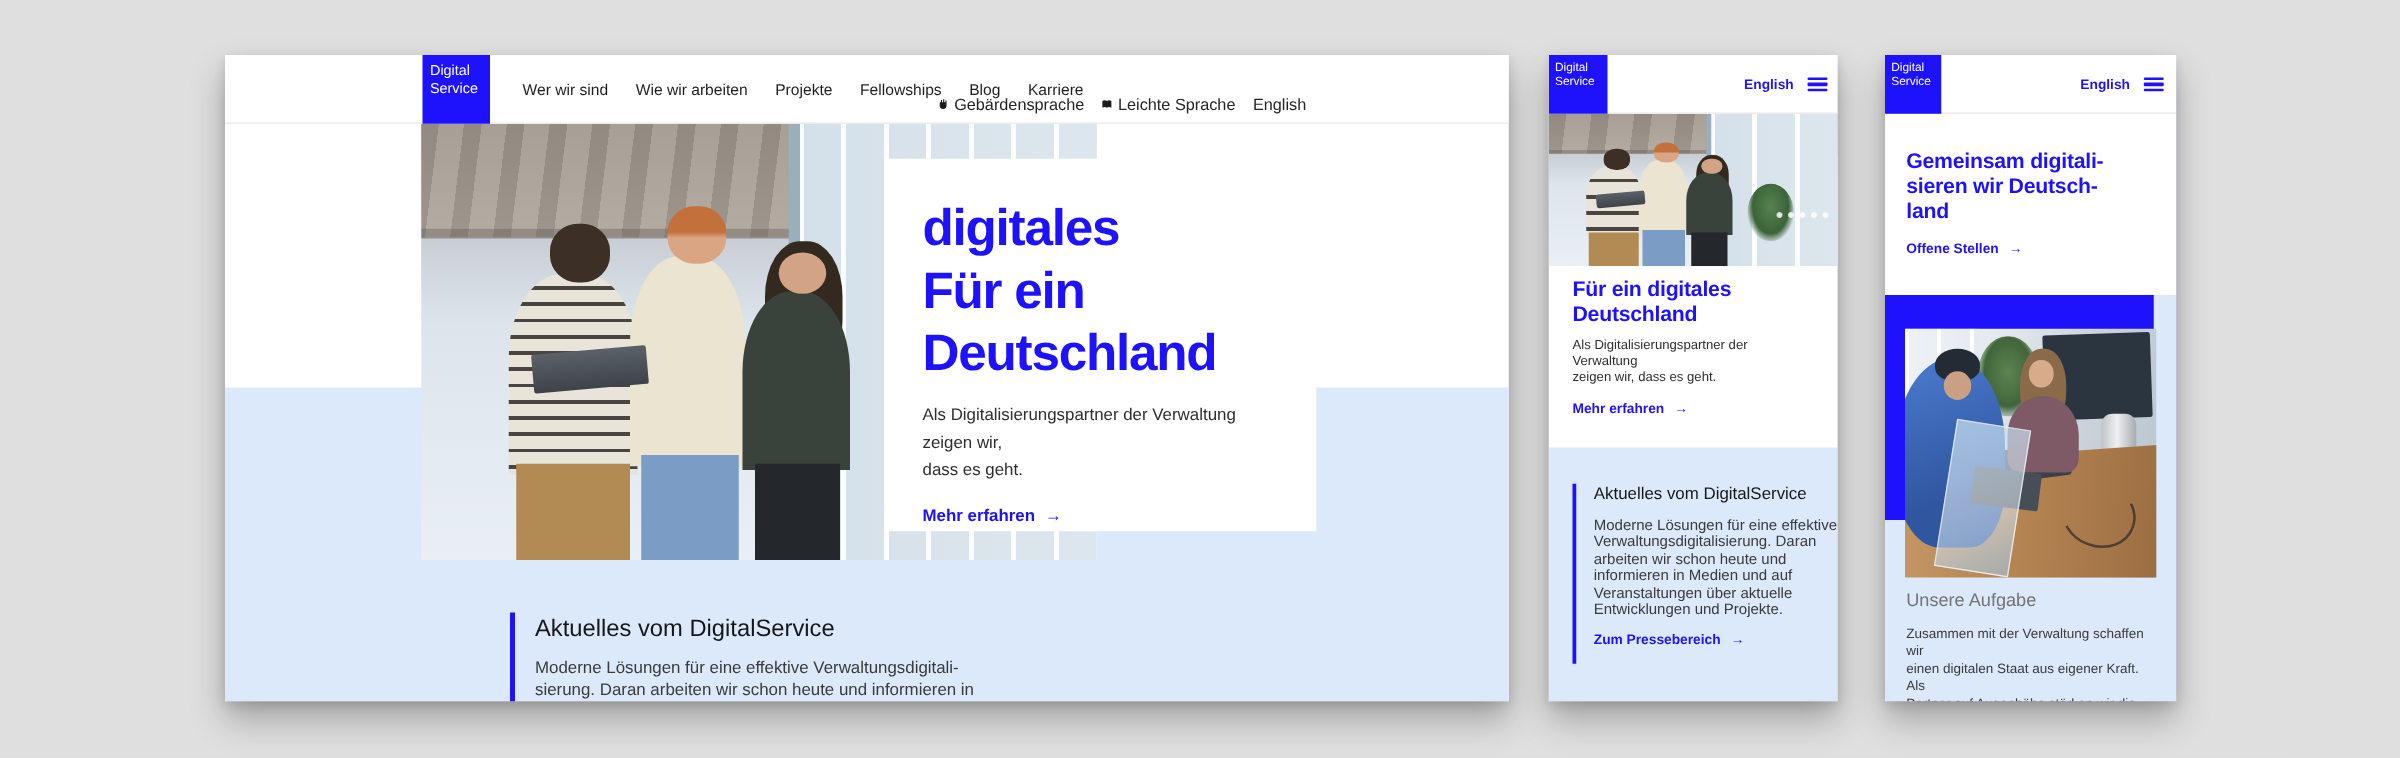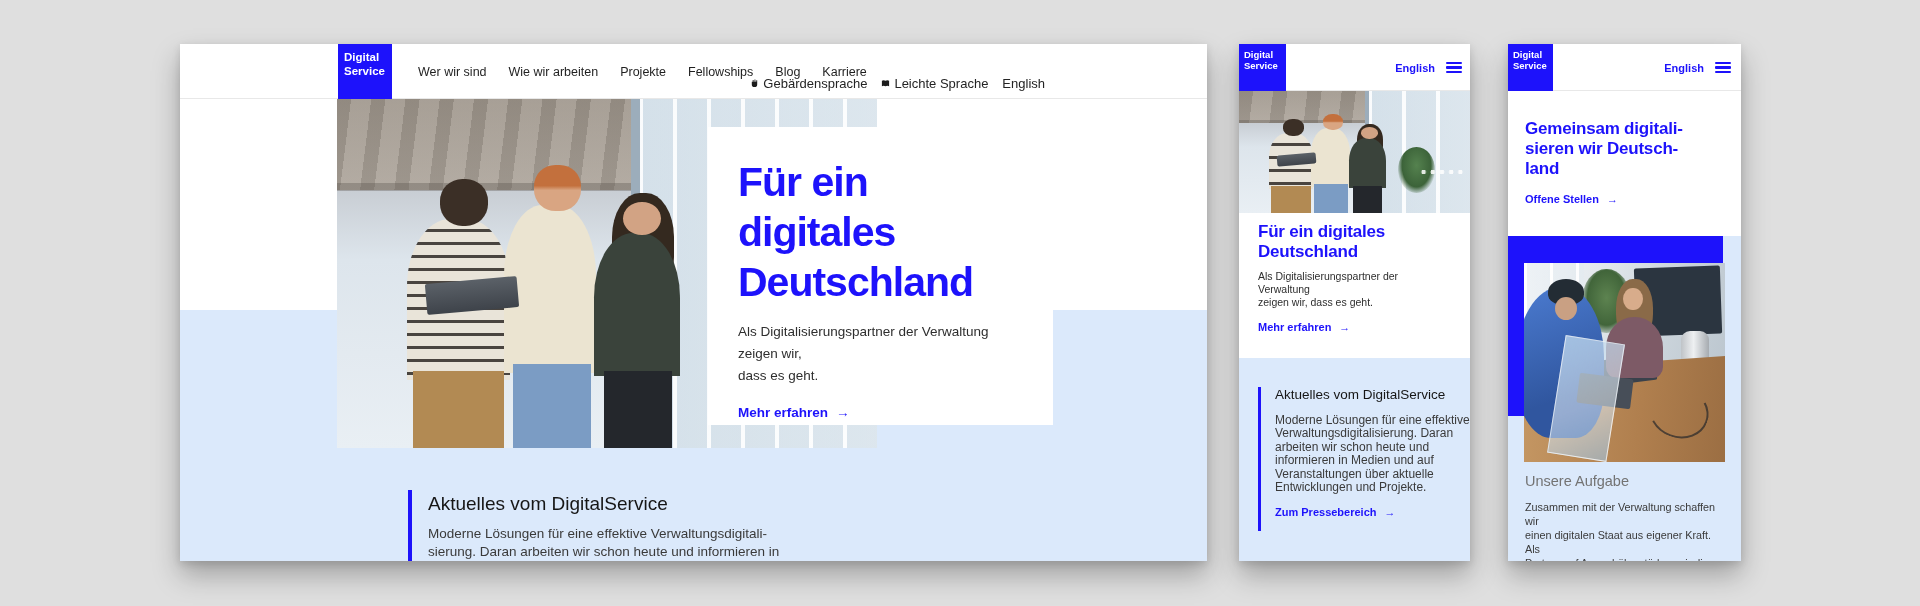--- a/index.html
+++ b/index.html
@@ -3,21 +3,21 @@
 <meta charset="utf-8">
 <style>
   html,body{margin:0;padding:0;background:#dedede;font-family:"Liberation Sans",sans-serif;}
   .canvas{position:relative;width:1920px;height:606px;background:#dfdfdf;overflow:hidden;}
   .card{position:absolute;top:44px;height:517px;background:#ffffff;overflow:hidden;
         box-shadow:0 14px 26px rgba(0,0,0,.28), 0 3px 8px rgba(0,0,0,.12);}
   .card,.card *{box-sizing:border-box;}
 
   
   .hdr{position:absolute;left:0;top:0;width:100%;background:#fff;border-bottom:1px solid #e8e8e8;z-index:30;}
-  .logo{position:absolute;background:#1d12fb;color:#fff;font-weight:bold;line-height:1.18;}
+  .logo{position:absolute;background:#1d12fb;color:#fff;font-weight:normal;line-height:1.18;}
   .logo span{display:block;}
   .navrow{position:absolute;display:flex;align-items:center;color:#1f1f1f;}
   .navrow .nav-item{cursor:pointer;white-space:nowrap;}
   .metarow{position:absolute;display:flex;align-items:center;color:#242424;}
   .meta-item{display:flex;align-items:center;gap:4px;white-space:nowrap;}
   .mini-ico{width:9px;height:9px;display:inline-block;}
   .mini-ico svg{width:9px;height:9px;display:block;fill:#1c1c1c;}
   .lang-blue{color:#1d12fb;font-weight:bold;}
   .burger{display:inline-flex;flex-direction:column;justify-content:space-between;width:16px;height:11px;}
   .burger i{display:block;height:2.4px;background:#1d12fb;border-radius:1px;}
@@ -193,22 +193,22 @@
           <span>Leichte Sprache</span>
         </span>
         <span class="meta-item">
           <span>English</span>
         </span>
       </div>
     </header>
 
     <div class="d-hero">
       <h1>
+          <span class="line">digitales</span>
           <span class="line">Für ein</span>
-          <span class="line">digitales</span>
           <span class="line">Deutschland</span>
         </h1>
       <p>
           <span class="line">Als Digitalisierungspartner der Verwaltung zeigen wir,</span>
           <span class="line">dass es geht.</span>
         </p>
       <span class="cta">
         <span>Mehr erfahren</span>
         <span class="arr">→</span>
       </span>

